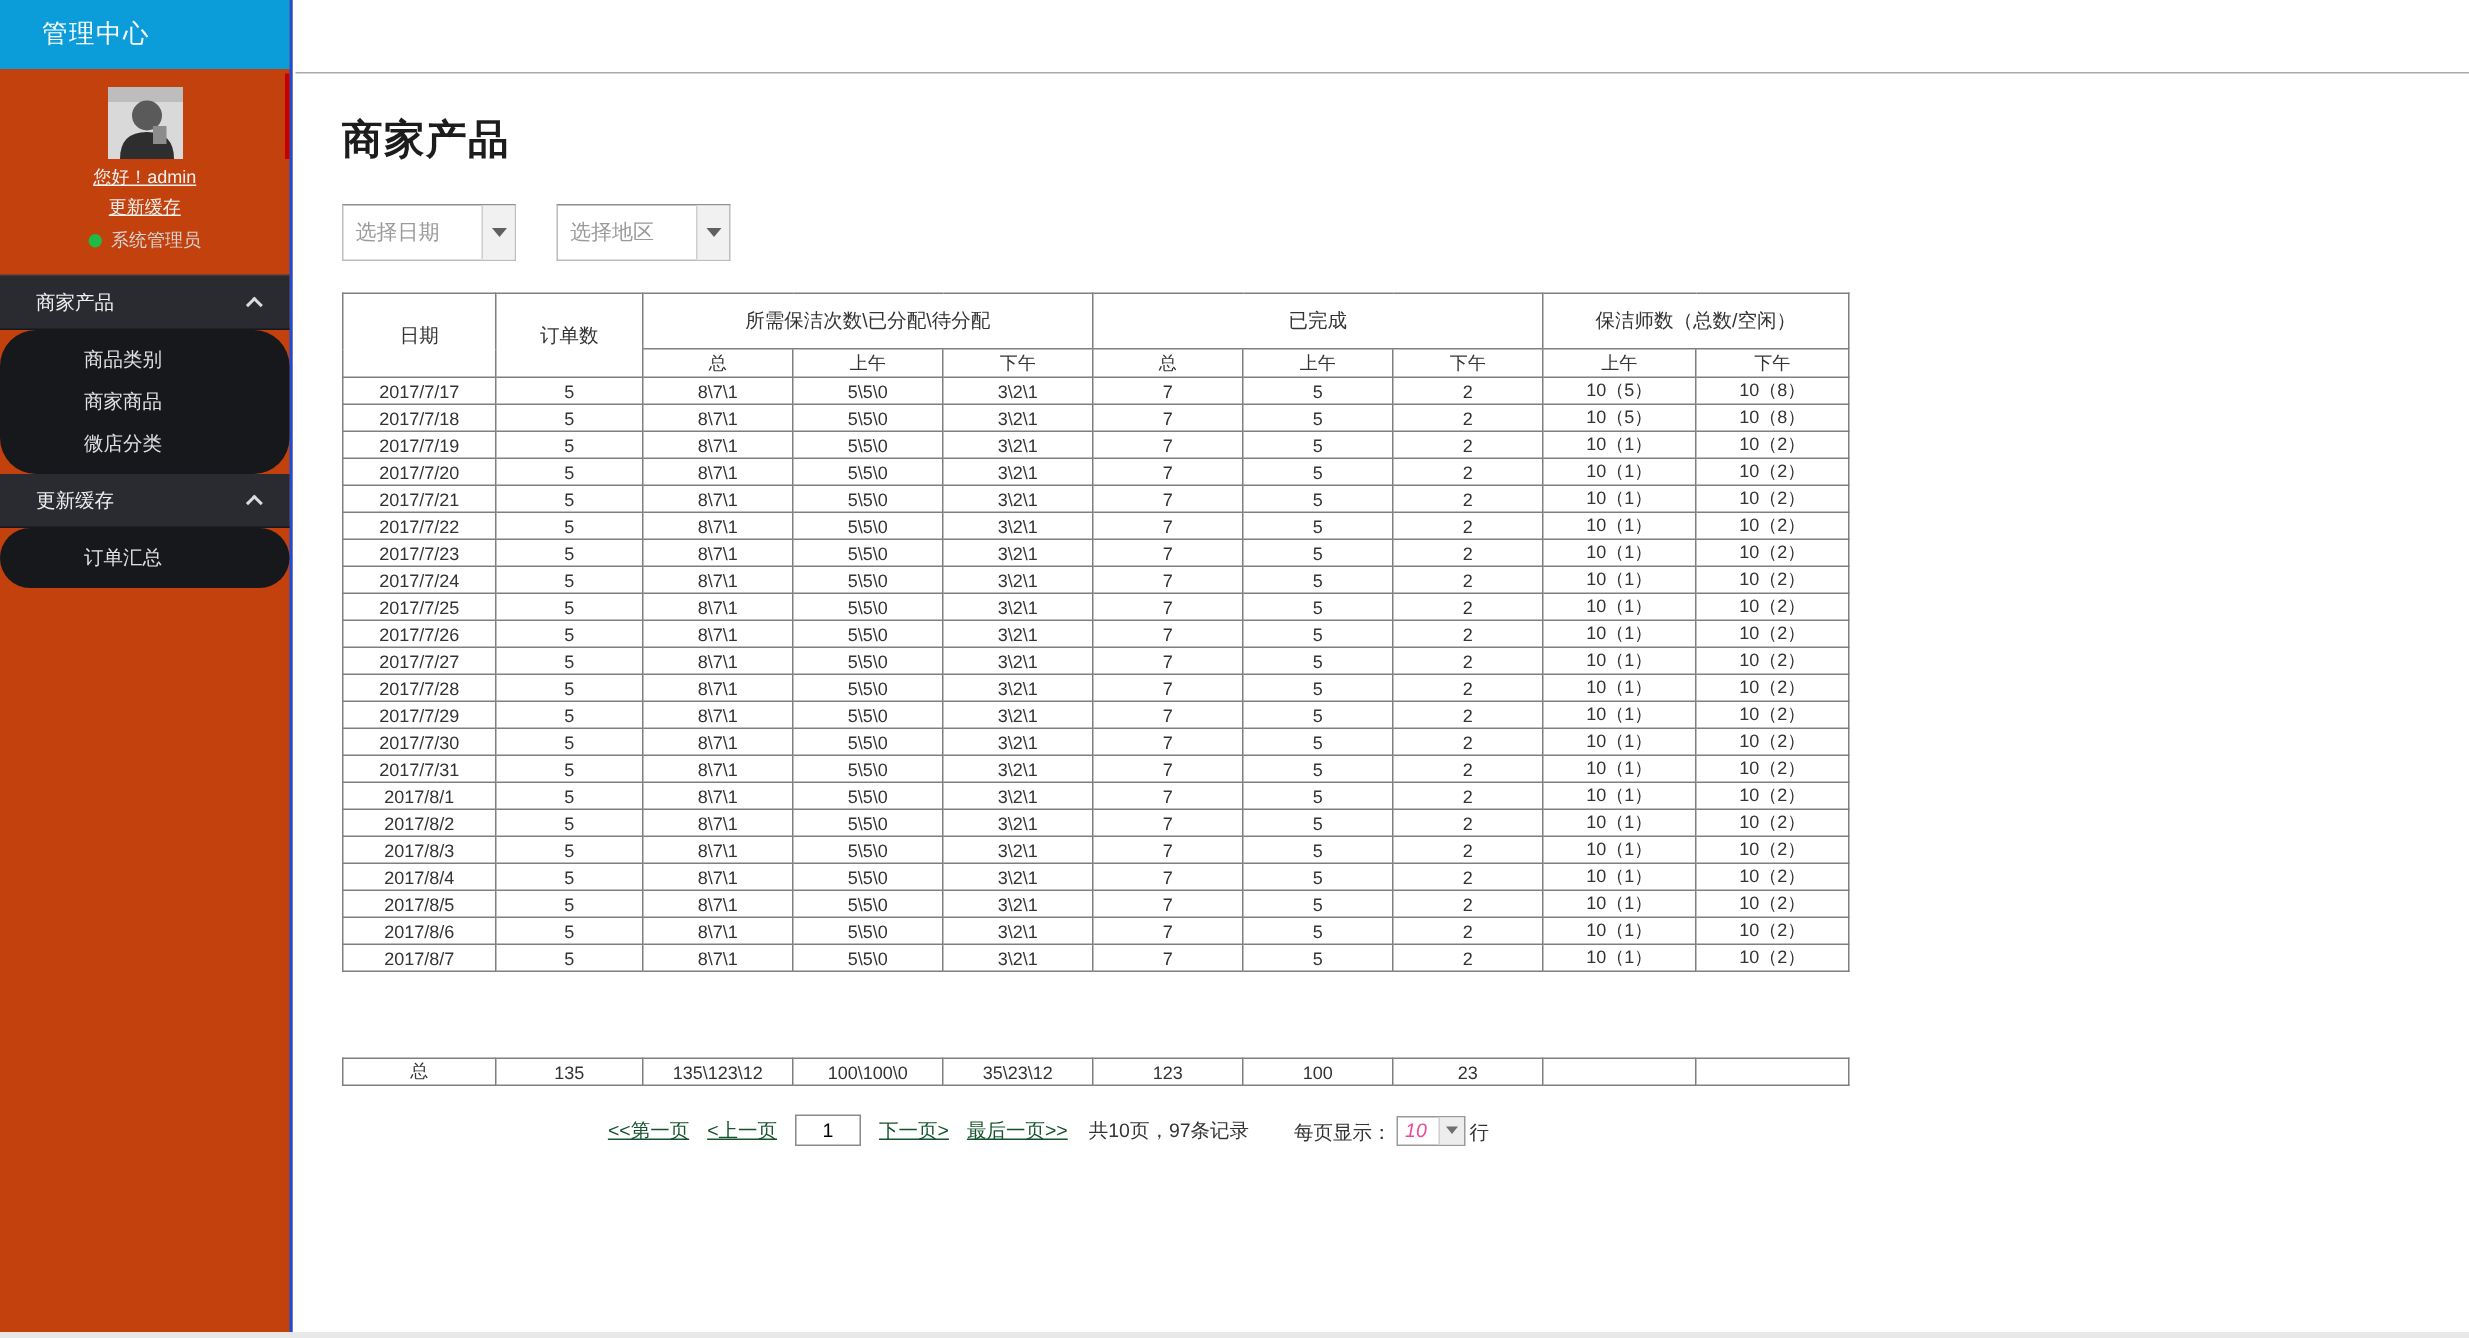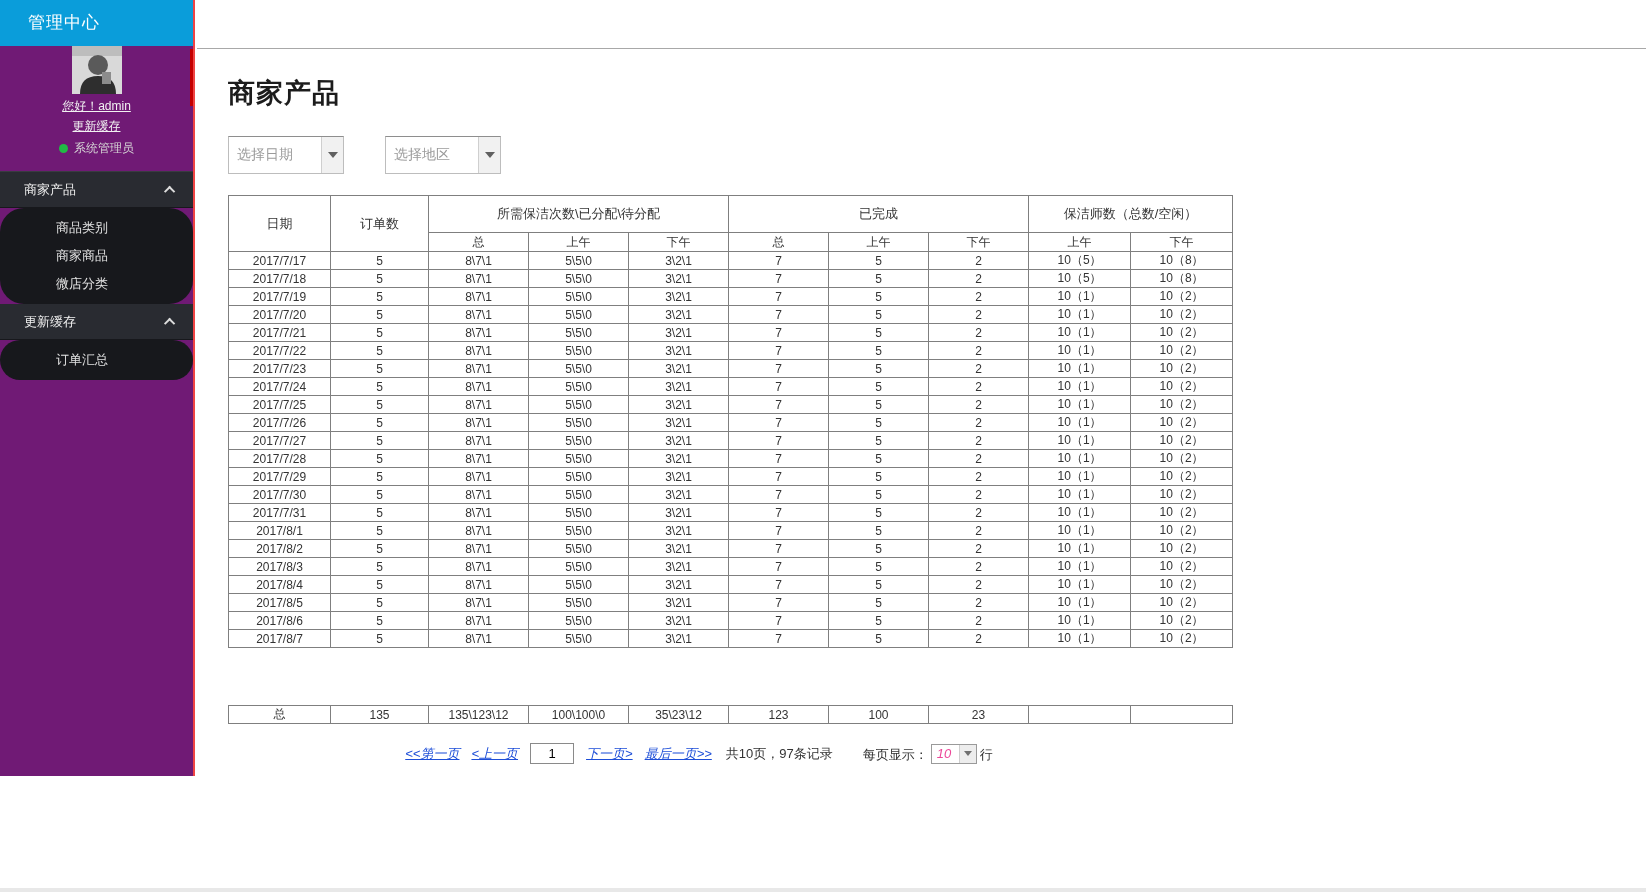--- a/index.html
+++ b/index.html
@@ -5,32 +5,32 @@
   * { box-sizing: border-box; margin: 0; padding: 0; }
   html,body { width:1646px; height:892px; }
   body {
     font-family: "Liberation Sans", sans-serif;
     background:#fff;
     position:relative;
     overflow:hidden;
   }
   
   .sidebar {
-    position:absolute; left:0; top:0; width:195px; height:776px;
-    background:#701a75; border-right:2px solid #ef4444;
+    position:absolute; left:0; top:0; width:195px; height:888px;
+    background:#c2410c; border-right:2px solid #1d4ed8;
   }
   .brand {
     height:46px; background:#0a9dda; color:#fff;
     font-size:17px; line-height:46px; padding-left:28px;
     letter-spacing:1px;
   }
   .red-accent {
     position:absolute; right:0; top:49px; width:3px; height:57px; background:#c40000;
   }
-  .user-block { text-align:center; padding-top:0; padding-bottom:14px; }
+  .user-block { text-align:center; padding-top:12px; padding-bottom:14px; }
   .avatar {
     width:50px; height:48px; margin:0 auto 4px auto; display:block;
     background:#cfcfcf; overflow:hidden;
   }
   .user-link {
     display:block; color:#f2f2f2; font-size:12px; text-decoration:underline;
     margin-top:3px; cursor:pointer;
   }
   .role-line { margin-top:5px; font-size:12px; color:#d6d6d6; }
   .dot {
@@ -54,21 +54,21 @@
   }
   
   .main {
     position:absolute; left:197px; top:0; right:0; height:888px; background:#fff;
   }
   .main-topbar { height:49px; border-bottom:1px solid #a8a8a8; }
   .page-title {
     margin:26px 0 0 31px; font-size:27px; font-weight:bold; color:#1c1c1c;
     letter-spacing:1px;
   }
-  .filters { margin:25px 0 0 31px; display:flex; gap:41px; }
+  .filters { margin:25px 0 0 31px; display:flex; gap:27px; }
   .fake-select {
     width:116px; height:38px; border:1px solid #bdbdbd; border-top-color:#8e8e8e;
     position:relative; display:flex; align-items:center; cursor:pointer; background:#fff;
   }
   .fake-select .sel-text {
     font-size:14px; color:#9a9a9a; padding-left:8px; flex:1;
   }
   .sel-arrow-box {
     width:22px; height:100%; background:#f1f1f1; border-left:1px solid #cfcfcf;
     display:flex; align-items:center; justify-content:center;
@@ -90,21 +90,21 @@
   table.grid thead tr.grp th { height:37px; font-size:13px; }
   table.grid thead tr.sub th { height:19px; }
   table.grid tbody td { height:18px; }
   .totals-wrap { margin:57px 0 0 31px; width:1004px; }
   table.totals td { height:20px; }
   
   .pagination {
     margin-top:19px; width:1004px; display:flex; align-items:center;
     justify-content:center; font-size:13px; color:#333; gap:12px;
   }
-  .pg-link { color:#1d4ed8; text-decoration:underline; cursor:pointer;font-style:italic; }
+  .pg-link { color:#14532d; text-decoration:underline; cursor:pointer; }
   .pg-input {
     width:44px; height:21px; border:1px solid #8a8a8a; text-align:center;
     font-size:13px; font-family:"Liberation Sans",sans-serif;
   }
   .pg-summary { margin-left:2px; }
   .per-page { display:flex; align-items:flex-end; margin-left:18px; gap:3px; }
   .pp-select {
     width:46px; height:20px; border:1px solid #9a9a9a; display:flex;
     align-items:center; cursor:pointer; background:#fff;
   }

